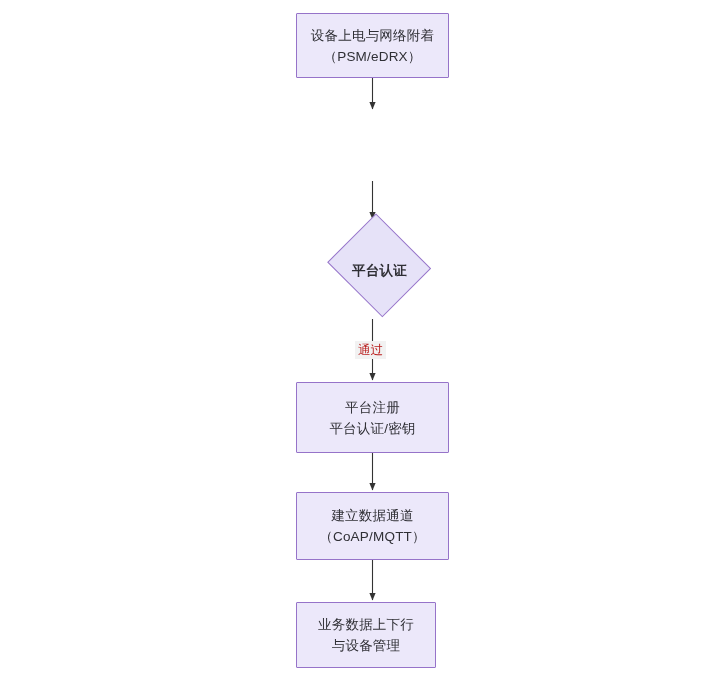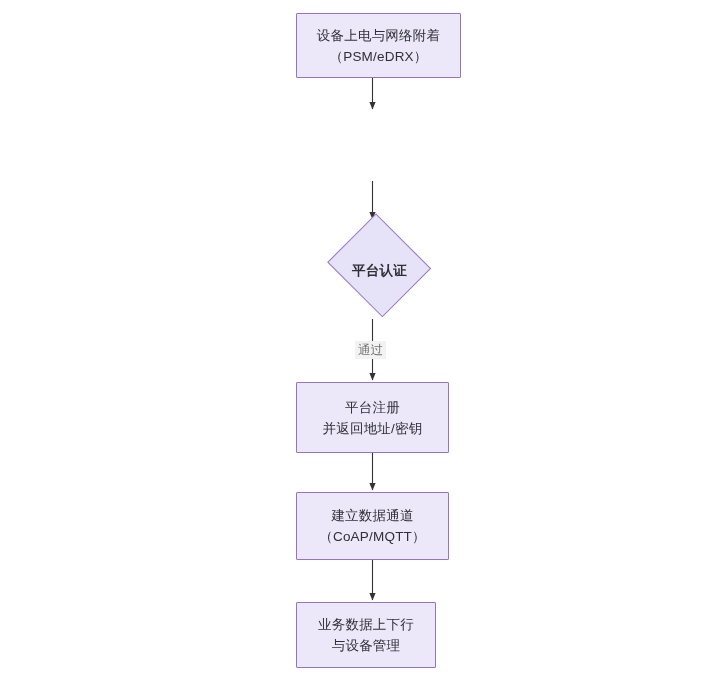--- a/index.html
+++ b/index.html
@@ -73,21 +73,21 @@
     box-sizing: border-box;
   }
   .diamond-label {
     position: relative;
     z-index: 2;
   }
   .edge-label {
     position: absolute;
     font-size: 12.5px;
     line-height: 16px;
-    color: #737373;
+    color: #b91c1c;
     background: #f2f2f2;
     padding: 1px 3px;
     white-space: nowrap;
   }
 </style>
 </head>
 <body>
 
 <div id="flow-canvas">
 
@@ -102,38 +102,38 @@
 
     <line x1="372.5" y1="181" x2="372.5" y2="219" stroke="#333333" stroke-width="1.1" marker-end="url(#arrowhead)"></line>
 
     <line x1="372.5" y1="319" x2="372.5" y2="380" stroke="#333333" stroke-width="1.1" marker-end="url(#arrowhead)"></line>
 
     <line x1="372.5" y1="453" x2="372.5" y2="490" stroke="#333333" stroke-width="1.1" marker-end="url(#arrowhead)"></line>
 
     <line x1="372.5" y1="560" x2="372.5" y2="600" stroke="#333333" stroke-width="1.1" marker-end="url(#arrowhead)"></line>
   </svg>
 
-  <div class="node node-rect" style="left:296px; top:13px; width:165px; height:65px;">
+  <div class="node node-rect" style="left:296px; top:13px; width:153px; height:65px;">
     <div class="node-label">设备上电与网络附着
 （PSM/eDRX）</div>
   </div>
 
 
   <div class="node node-diamond" style="left:324px; top:221px; width:111px; height:98px;">
     <div class="diamond-shape">
         <div></div>
       </div>
     <div class="node-label diamond-label">平台认证</div>
   </div>
 
   <div class="edge-label" style="left:355px; top:341px;">通过</div>
 
   <div class="node node-rect" style="left:296px; top:382px; width:153px; height:71px;">
     <div class="node-label">平台注册
-并返回地址/密钥</div>
+平台认证/密钥</div>
   </div>
 
   <div class="node node-rect" style="left:296px; top:492px; width:153px; height:68px;">
     <div class="node-label">建立数据通道
 （CoAP/MQTT）</div>
   </div>
 
   <div class="node node-rect" style="left:296px; top:602px; width:140px; height:66px;">
     <div class="node-label">业务数据上下行
 与设备管理</div>

